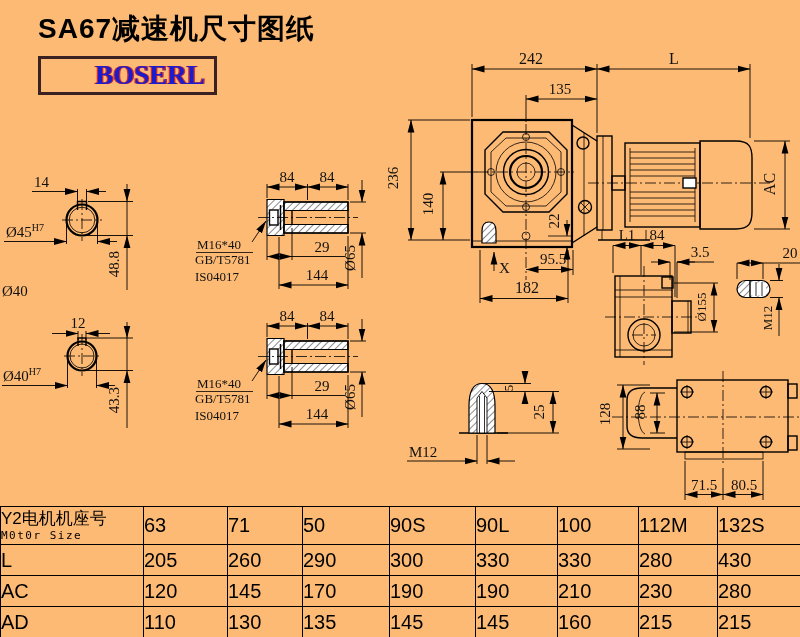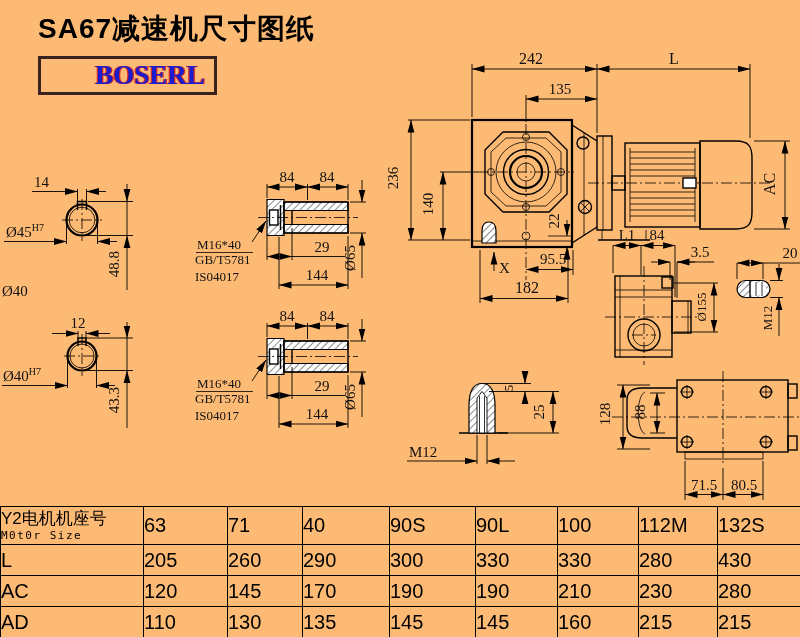--- a/index.html
+++ b/index.html
@@ -418,21 +418,21 @@
         <col style="width:83px">
     </colgroup>
     <tbody>
       <tr class="r0">
         <td class="hcell">
           <div class="cn">Y2电机机座号</div>
           <div class="en">M0t0r Size</div>
         </td>
         <td>63</td>
         <td>71</td>
-        <td>40</td>
+        <td>50</td>
         <td>90S</td>
         <td>90L</td>
         <td>100</td>
         <td>112M</td>
         <td>132S</td>
       </tr>
       <tr class="r">
         <td>L</td>
         <td>205</td>
         <td>260</td>

